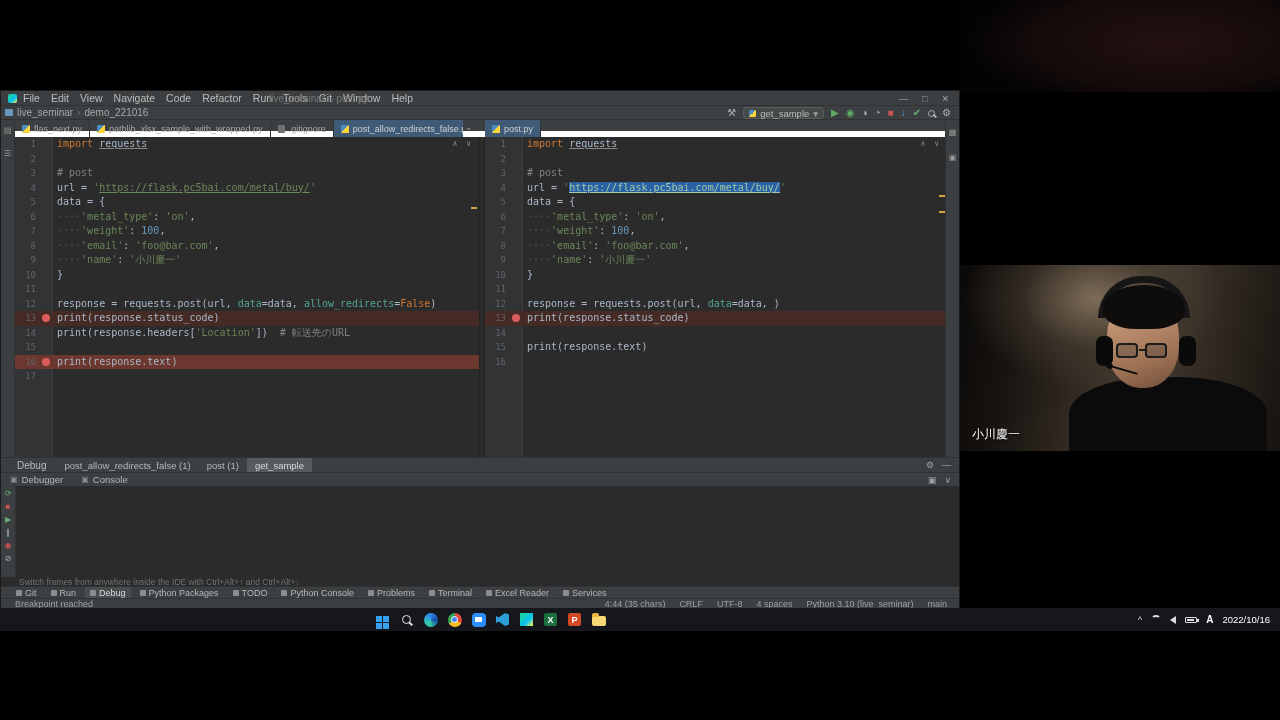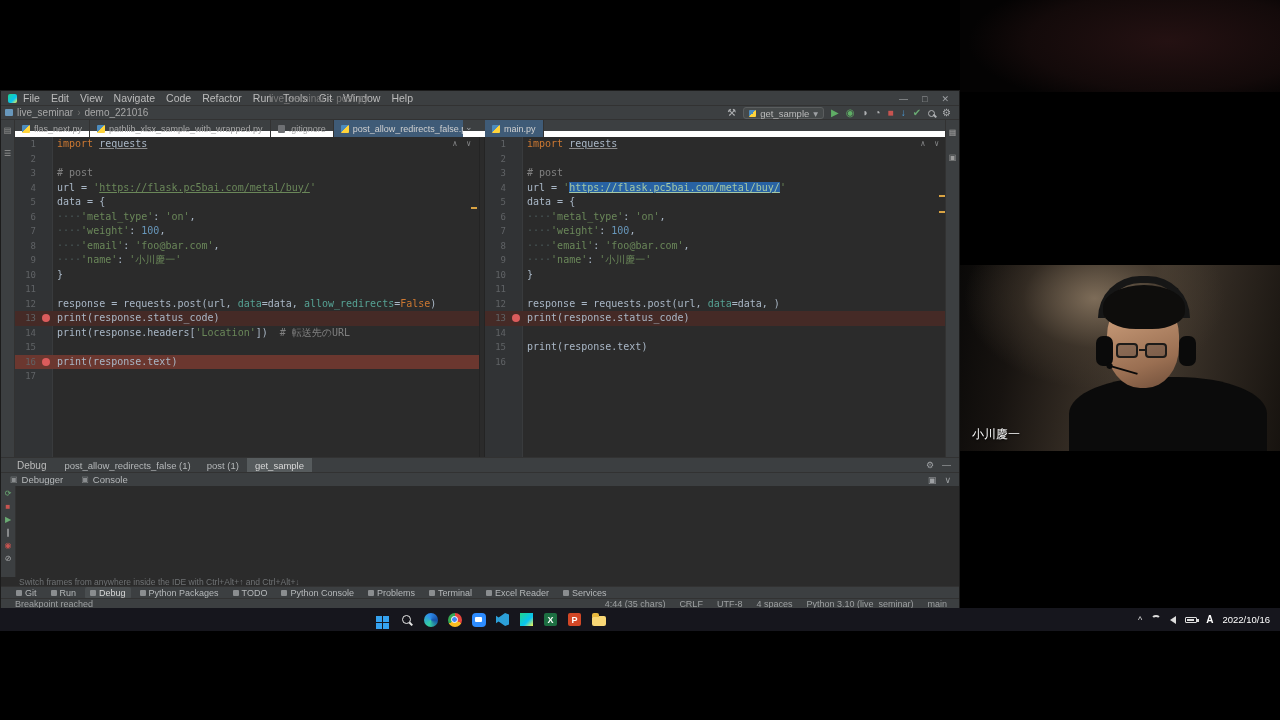--- a/index.html
+++ b/index.html
@@ -254,21 +254,21 @@
           </div>
           <div class="tab active">
             <span class="ticon-py"></span>
             <span class="tlabel">post_allow_redirects_false.py</span>
           </div>
         </div>
       <span class="more-tabs">⌄</span>
       <div class="tabs-right" id="tabs-right">
           <div class="tab active">
             <span class="ticon-py"></span>
-            <span class="tlabel">main.py</span>
+            <span class="tlabel">post.py</span>
           </div>
         </div>
     </div>
 
     <div class="left-strip">
       <span>▤</span>
       <span>☰</span>
       <span style="margin-top:300px">⚑</span>
       <span>▣</span>
     </div>

